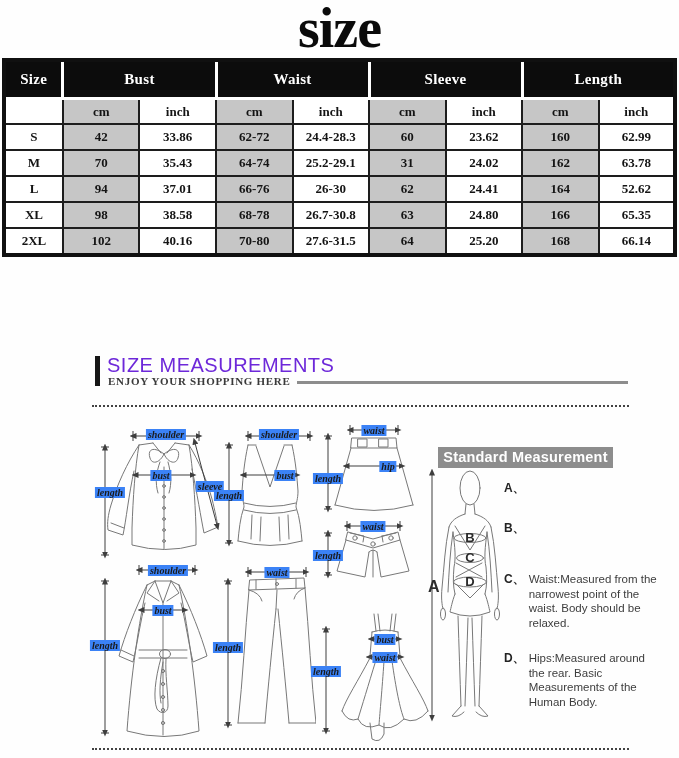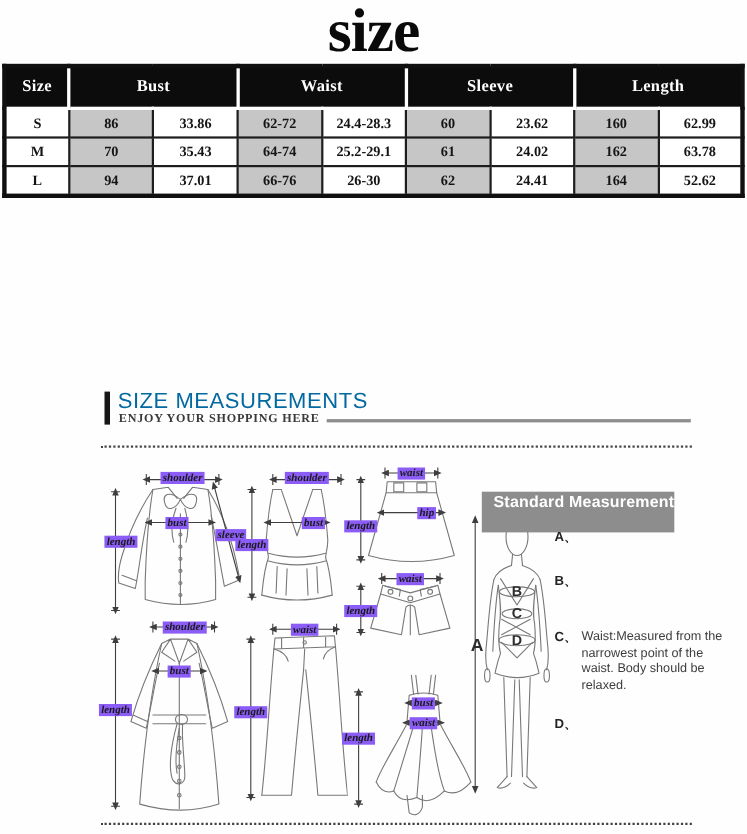--- a/index.html
+++ b/index.html
@@ -16,36 +16,36 @@
   tr.h1 th{background:#0c0c0c;color:#fff;font:700 15px "Liberation Serif",serif;
            border:3px solid #fff;height:33px;letter-spacing:.3px}
   table.size td{border:2px solid #1d1d1d;text-align:center;height:24px;
                 font:700 13px "Liberation Serif",serif;color:#141414;padding:0}
   td.cm{background:#c6c6c6}
   tr.h2 td{height:23px}
   
   .abs{position:absolute}
   .sec-bar{left:95px;top:356px;width:5px;height:30px;background:#161616}
   .sec-title{left:107px;top:354px;font:400 20px/22px "Liberation Sans",sans-serif;
-             color:#0369a1;letter-spacing:.5px;white-space:nowrap}
+             color:#6d28d9;letter-spacing:.5px;white-space:nowrap}
   .sec-sub{left:108px;top:375px;font:700 11px/13px "Liberation Serif",serif;color:#3a3a3a;
            letter-spacing:.7px;white-space:nowrap}
   .sec-line{left:297px;top:381px;width:331px;height:3px;background:#8d8d8d}
   .dotline{left:92px;width:537px;height:0;border-top:2px dotted #424242}
   
   .dl{position:absolute;transform:translateX(-50%);font:italic 700 10px/11px "Liberation Serif",serif;
-      color:#1a1a1a;background:#8b5cf6;padding:0 2px;white-space:nowrap}
+      color:#1a1a1a;background:#3b82f6;padding:0 2px;white-space:nowrap}
   
   svg .g{fill:none;stroke:#787878;stroke-width:1;stroke-linecap:round;stroke-linejoin:round}
   svg .m{fill:none;stroke:#3e3e3e;stroke-width:1;marker-start:url(#as);marker-end:url(#ae)}
   svg .t{stroke:#3e3e3e;stroke-width:1}
   svg .ltr{font:700 13px "Liberation Sans",sans-serif;fill:#2c2c2c}
   
-  .banner{left:438px;top:447px;width:175px;height:37px;background:#8d8d8d;color:#fff;
-          font:700 14.5px/21px "Liberation Sans",sans-serif;text-align:right;letter-spacing:.2px}
+  .banner{left:438px;top:447px;width:175px;height:21px;background:#8d8d8d;color:#fff;
+          font:700 14.5px/21px "Liberation Sans",sans-serif;text-align:center;letter-spacing:.2px}
   .mi{position:absolute;left:504px;width:156px;display:flex;gap:4px;
       font:400 11.5px/1.27 "Liberation Sans",sans-serif;color:#3d3d3d}
   .mi b{font:700 12px/1.2 "Liberation Sans",sans-serif;color:#232323;white-space:nowrap}
 </style>
 </head>
 <body>
 
 <svg width="0" height="0" style="position:absolute">
   <defs>
     <marker id="as" markerWidth="7" markerHeight="7" refX="5.5" refY="3" orient="auto" markerUnits="userSpaceOnUse">
@@ -72,52 +72,85 @@
       <col class="cx">
     </colgroup>
   <tbody>
       <tr class="h1">
     <th>Size</th>
     <th colspan="2">Bust</th>
     <th colspan="2">Waist</th>
     <th colspan="2">Sleeve</th>
     <th colspan="2">Length</th>
   </tr>
+  <tr class="h2">
+    <td></td>
+    <td class="cm">cm</td>
+    <td>inch</td>
+    <td class="cm">cm</td>
+    <td>inch</td>
+    <td class="cm">cm</td>
+    <td>inch</td>
+    <td class="cm">cm</td>
+    <td>inch</td>
+  </tr>
   <tr>
         <td>S</td>
-        <td class="cm">86</td>
+        <td class="cm">42</td>
         <td>33.86</td>
         <td class="cm">62-72</td>
         <td>24.4-28.3</td>
         <td class="cm">60</td>
         <td>23.62</td>
         <td class="cm">160</td>
         <td>62.99</td>
       </tr>
   <tr>
         <td>M</td>
         <td class="cm">70</td>
         <td>35.43</td>
         <td class="cm">64-74</td>
         <td>25.2-29.1</td>
-        <td class="cm">61</td>
+        <td class="cm">31</td>
         <td>24.02</td>
         <td class="cm">162</td>
         <td>63.78</td>
       </tr>
   <tr>
         <td>L</td>
         <td class="cm">94</td>
         <td>37.01</td>
         <td class="cm">66-76</td>
         <td>26-30</td>
         <td class="cm">62</td>
         <td>24.41</td>
         <td class="cm">164</td>
         <td>52.62</td>
+      </tr>
+  <tr>
+        <td>XL</td>
+        <td class="cm">98</td>
+        <td>38.58</td>
+        <td class="cm">68-78</td>
+        <td>26.7-30.8</td>
+        <td class="cm">63</td>
+        <td>24.80</td>
+        <td class="cm">166</td>
+        <td>65.35</td>
+      </tr>
+  <tr>
+        <td>2XL</td>
+        <td class="cm">102</td>
+        <td>40.16</td>
+        <td class="cm">70-80</td>
+        <td>27.6-31.5</td>
+        <td class="cm">64</td>
+        <td>25.20</td>
+        <td class="cm">168</td>
+        <td>66.14</td>
       </tr>
 </tbody>
   </table>
 
 <div class="abs sec-bar"></div>
 <div class="abs sec-title">SIZE MEASUREMENTS</div>
 <div class="abs sec-sub">ENJOY YOUR SHOPPING HERE</div>
 <div class="abs sec-line"></div>
 <div class="abs dotline" style="top:405px"></div>
 
@@ -298,15 +331,16 @@
 </div>
 <div class="mi" style="top:521px">
   <b>B、</b>
 </div>
 <div class="mi" style="top:572px">
   <b>C、</b>
   <span>Waist:Measured from the narrowest point of the waist. Body should be relaxed.</span>
 </div>
 <div class="mi" style="top:651px">
   <b>D、</b>
+  <span>Hips:Measured around the rear. Basic Measurements of the Human Body.</span>
 </div>
 
 <div class="abs dotline" style="top:748px"></div>
 
 </body></html>

